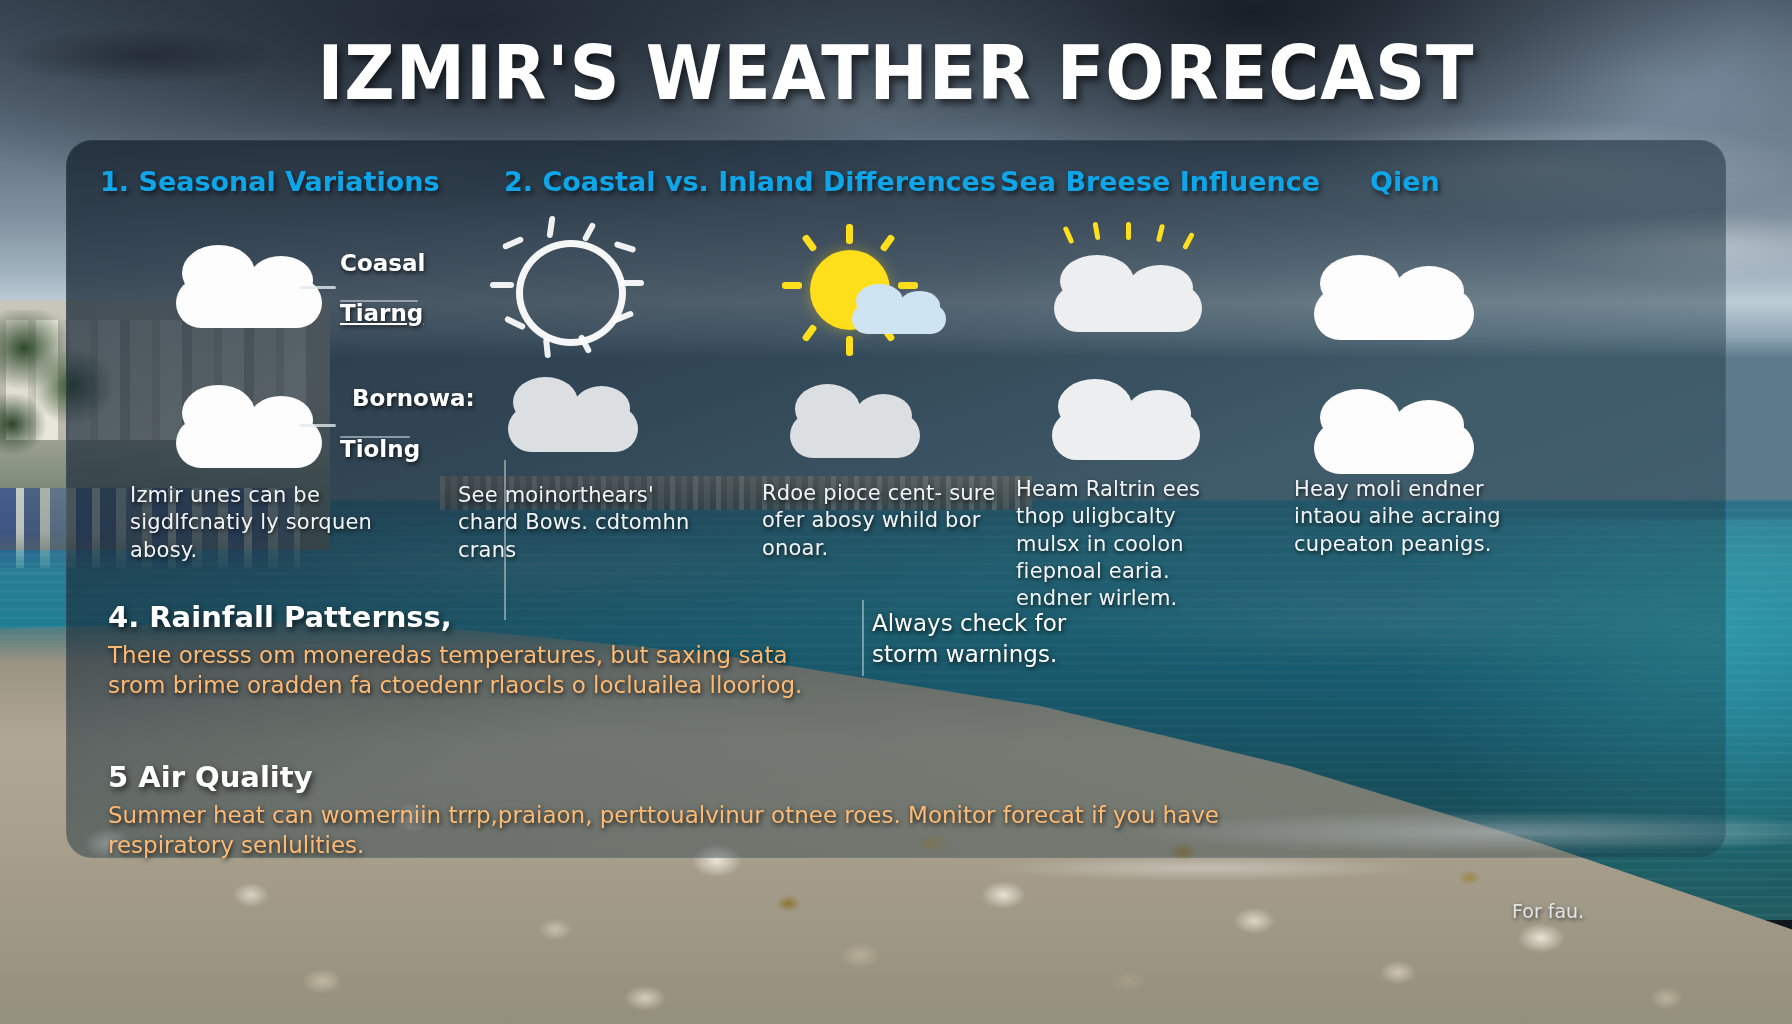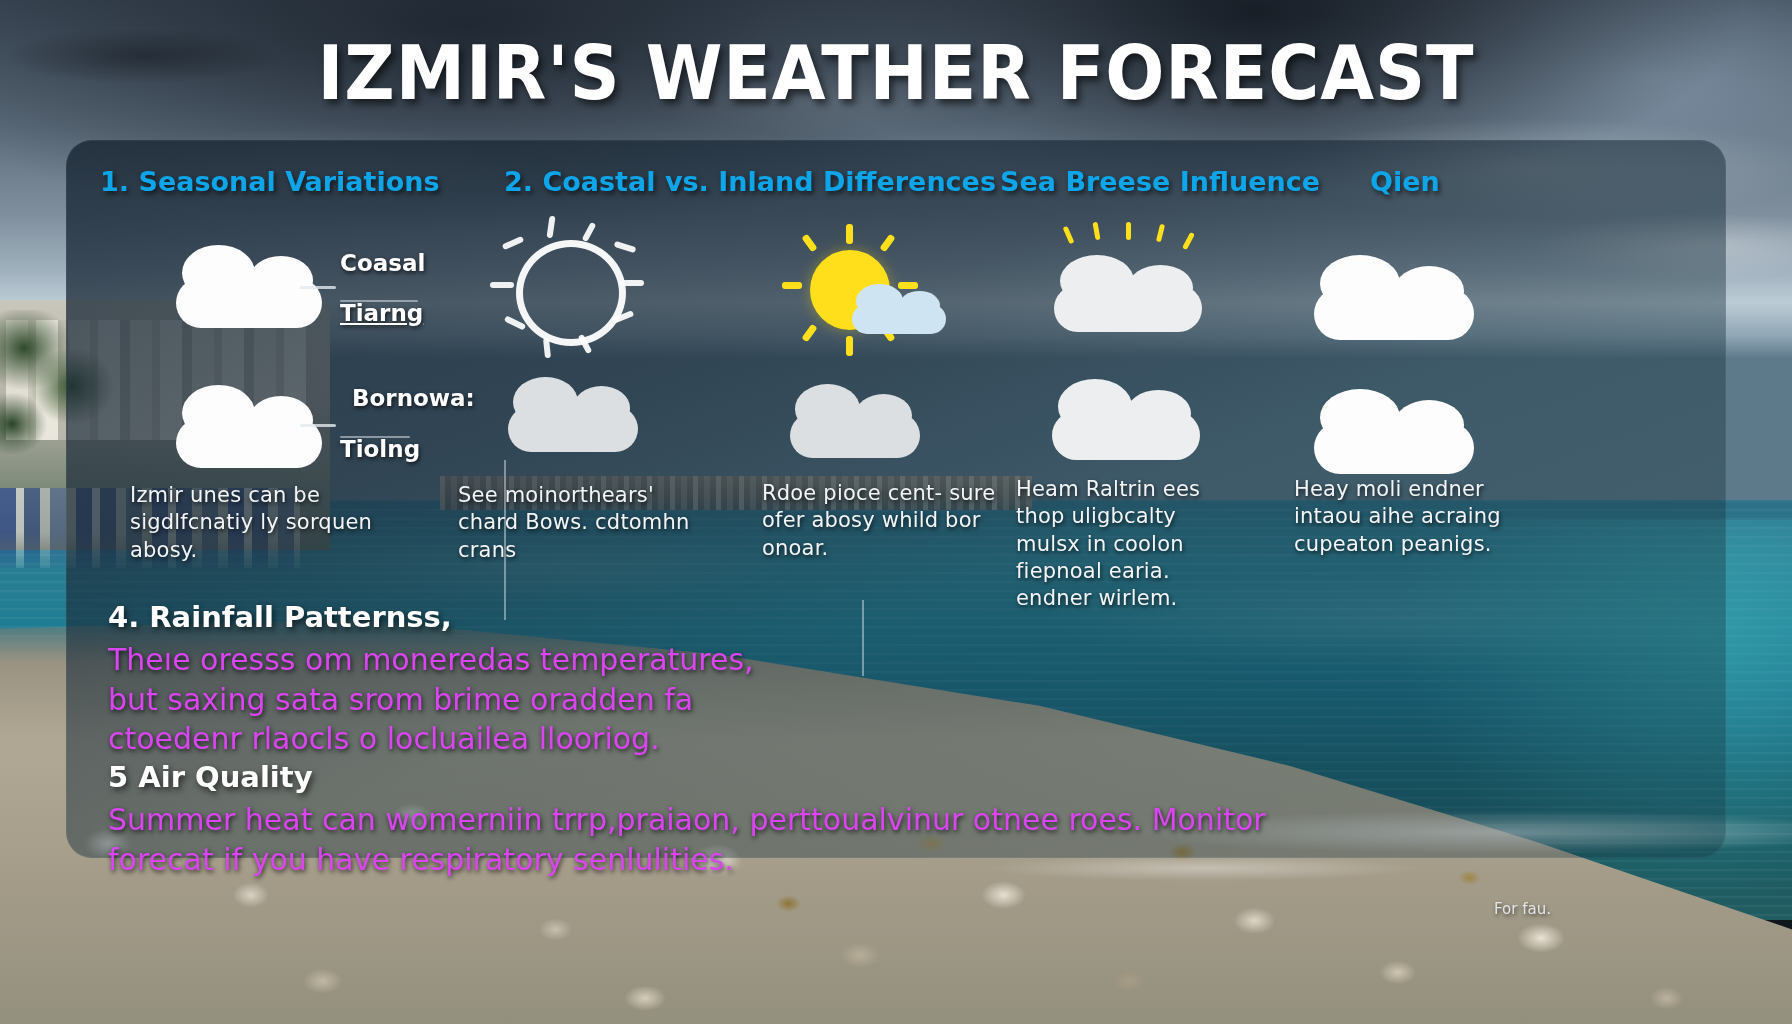--- a/index.html
+++ b/index.html
@@ -254,36 +254,37 @@
   
   .sec { position: absolute; }
   .sec-head {
     color: #ffffff; font-weight: 700; font-size: 29px;
     font-family: "DejaVu Sans", sans-serif;
     text-shadow: 2px 3px 6px rgba(0,0,0,.65);
     margin-bottom: 6px;
     white-space: nowrap;
   }
   .sec-body {
-    color: #d946ef; font-size: 30px; line-height: 1.32;
+    color: #fdba74; font-size: 23px; line-height: 1.32;
     font-family: "DejaVu Sans", sans-serif;
     text-shadow: 1px 2px 5px rgba(0,0,0,.8);
   }
   .note {
     position: absolute;
     color: #ffffff; font-size: 23px; line-height: 1.35;
     font-family: "DejaVu Sans", sans-serif;
     text-shadow: 1px 2px 5px rgba(0,0,0,.8);
   }
   .tiny-note {
     position: absolute;
-    color: #e9eef2; font-size: 15px;
+    color: #e9eef2; font-size: 19px;
     font-family: "DejaVu Sans", sans-serif;
     text-shadow: 1px 2px 4px rgba(0,0,0,.7);
     opacity: .9;
+    margin-left: 18px;
   }
 </style>
 </head>
 <body>
 
 <div id="stage">
 
   <div class="bg-layer sky"></div>
   <div class="bg-layer sky-wisps"></div>
   <div class="sea"></div>
@@ -403,20 +404,21 @@
   <div class="body-text" style="left:1294px; top:476px; width:230px;">Heay moli endner intaou aihe acraing cupeaton peanigs.</div>
 
   <div class="vdiv" style="left:504px; top:460px; height:160px;"></div>
   <div class="vdiv" style="left:862px; top:600px; height:76px;"></div>
 
   <div class="sec" style="left:108px; top:600px; width:700px;">
     <div class="sec-head">4. Rainfall Patternss,</div>
     <div class="sec-body">Theıe oresss om moneredas temperatures, but saxing sata srom brime oradden fa ctoedenr rlaocls o locluailea llooriog.</div>
   </div>
 
+  <div class="note" style="left:872px; top:608px; width:220px;">Always check for storm warnings.</div>
 
   <div class="sec" style="left:108px; top:760px; width:1180px;">
     <div class="sec-head">5 Air Quality</div>
     <div class="sec-body">Summer heat can womerniin trrp,praiaon, perttoualvinur otnee roes. Monitor forecat if you have respiratory senlulities.</div>
   </div>
 
   <div class="tiny-note" style="left:1494px; top:900px;">For fau.</div>
 
 </div>
 

